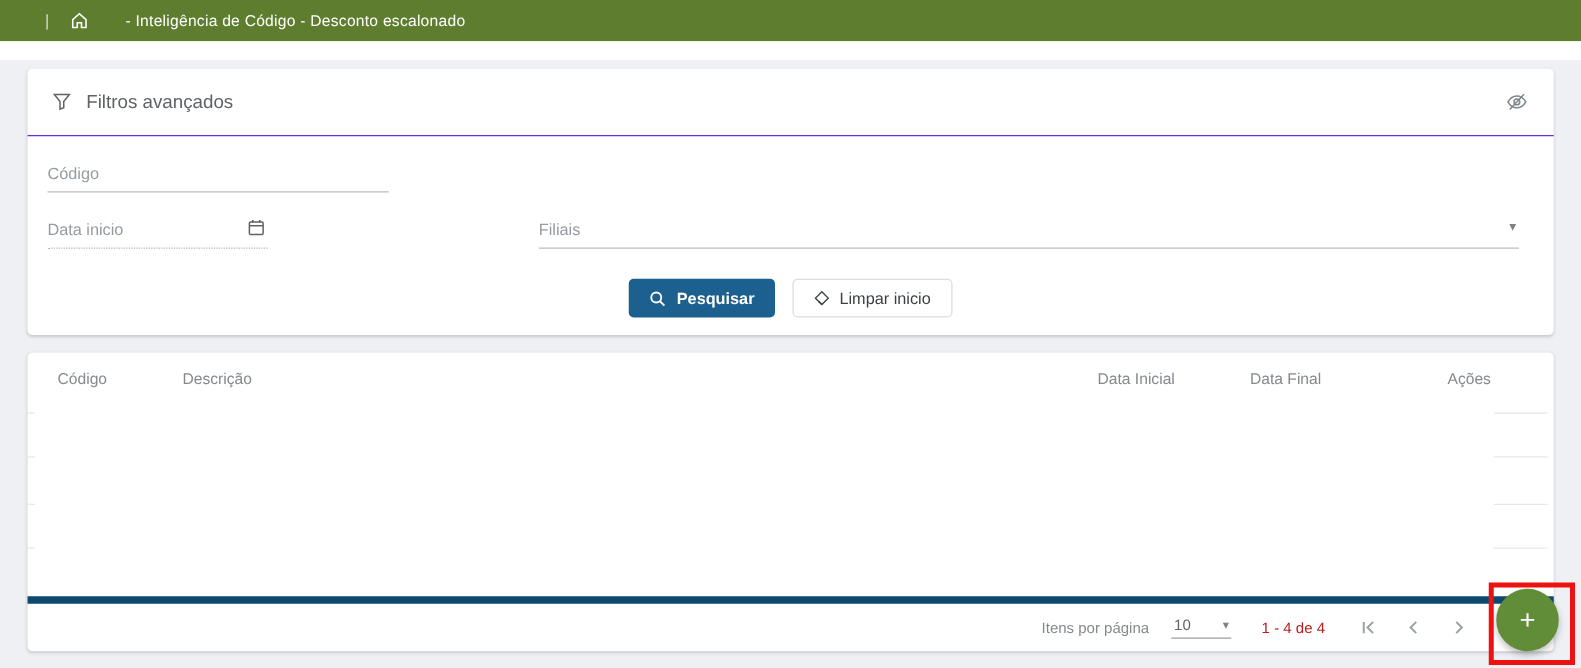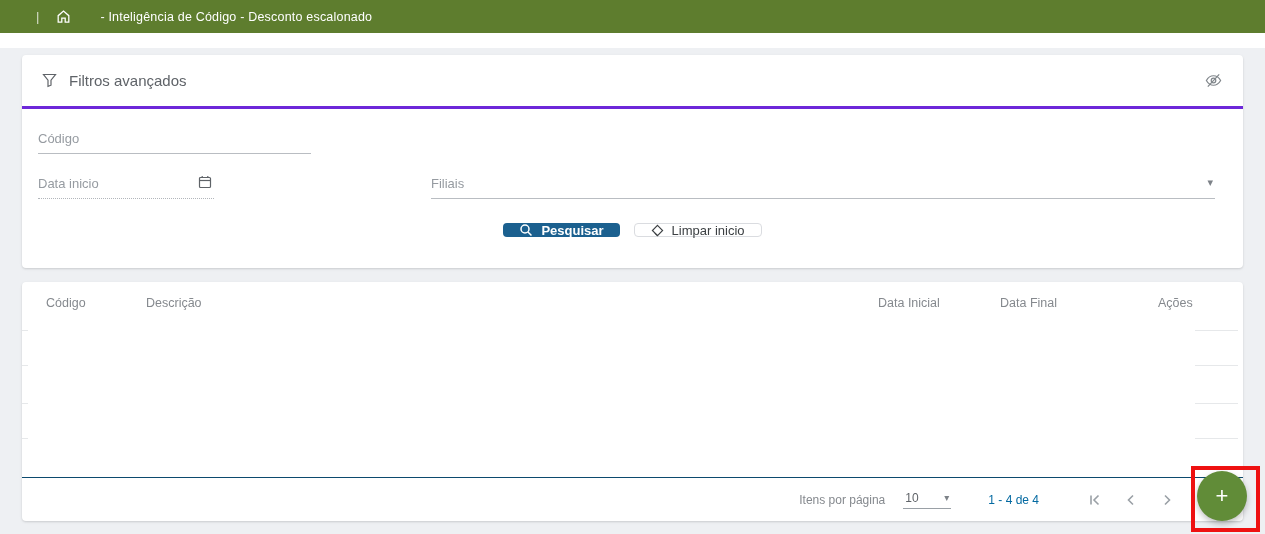--- a/index.html
+++ b/index.html
@@ -21,21 +21,21 @@
   .topbar .title{ margin-left:28px; font-size:12.5px; letter-spacing:.2px; }
   .subbar{ position:absolute; left:0; top:33px; width:1265px; height:15px; background:#fff; }
   
   .card{
     position:absolute; background:#fff; border-radius:4px;
     box-shadow:0 1px 3px rgba(0,0,0,.10), 0 1px 2px rgba(0,0,0,.06);
   }
   .filters-card{ left:22px; top:55px; width:1221px; height:213px; }
   .filters-header{
     height:54px; display:flex; align-items:center; padding:0 20px;
-    border-bottom:3px solid #6d28d9;
+    border-bottom:1px solid #6d28d9;
   }
   .filters-header .ftitle{ margin-left:12px; font-size:15px; color:#5f6368; }
   .filters-header .spacer{ flex:1; }
   .icon-btn{ cursor:pointer; display:flex; align-items:center; }
   
   .fld{ position:absolute; }
   .fld input{
     width:100%; border:none; outline:none; background:transparent;
     font-family:"Liberation Sans", sans-serif; font-size:13px; color:#3c4043;
     padding:4px 0 7px 0; border-bottom:1px solid #b9bdc2;
@@ -43,49 +43,49 @@
   .fld input::placeholder{ color:#969ba1; }
   .fld.dotted input{ border-bottom:1px dotted #b2b6bb; padding-right:24px; }
   .fld .cal{ position:absolute; right:2px; top:3px; cursor:pointer; }
   .fld .caret{
     position:absolute; right:2px; top:5px; font-size:11px; color:#7d8288;
     cursor:pointer; line-height:1;
   }
   
   .btn-row{ position:absolute; left:0; right:0; top:168px; display:flex; justify-content:center; gap:14px; }
   .btn{
-    height:14px; border-radius:4px; font-size:13px; display:inline-flex;
+    height:31px; border-radius:4px; font-size:13px; display:inline-flex;
     align-items:center; gap:8px; padding:0 16px; cursor:pointer;
     font-family:"Liberation Sans", sans-serif; border:none;
   }
   .btn-primary{ background:#1b608f; color:#fff; font-weight:bold; }
   .btn-outline{ background:#fff; color:#3c4043; border:1px solid #dadce0; }
   
   .table-card{ left:22px; top:282px; width:1221px; height:239px; }
   .thead{ position:relative; height:40px; }
   .th{ position:absolute; top:14px; font-size:12.5px; color:#85898e; }
   .th.c1{ left:24px; } .th.c2{ left:124px; } .th.c3{ left:856px; }
   .th.c4{ left:978px; } .th.c5{ left:1136px; }
   .row-divider{ position:absolute; left:0; width:100%; height:1px; }
   .row-divider::before{ content:""; position:absolute; left:0; top:0; width:6px; height:1px; background:#e6e8ea; }
   .row-divider::after{ content:""; position:absolute; left:1173px; top:0; width:43px; height:1px; background:#e6e8ea; }
   
   .tfoot{
     position:absolute; left:0; bottom:0; width:100%; height:44px;
-    border-top:1px solid #0c4a6e; display:flex; align-items:center;
+    border-top:6px solid #0c4a6e; display:flex; align-items:center;
     justify-content:flex-end; padding-right:28px; font-size:12px; color:#85898e;
   }
   .pp-label{ margin-right:18px; }
   .pp-select{
     width:48px; border-bottom:1px solid #9aa0a6; display:flex;
     justify-content:space-between; align-items:center; padding:0 2px 3px 2px;
-    color:#5f6368; cursor:pointer; margin-right:37px;
+    color:#5f6368; cursor:pointer; margin-right:24px;
   }
   .pp-select .caret{ font-size:10px; color:#7d8288; }
-  .range{ margin-right:44px; color:#0369a1; }
+  .range{ margin-right:23px; color:#b91c1c; }
   .pager{ display:flex; align-items:center; gap:12px; }
   .pg-btn{ width:24px; height:24px; display:flex; align-items:center; justify-content:center; cursor:pointer; }
   
   .fab{
     position:absolute; left:1197px; top:471px; width:50px; height:50px;
     border-radius:50%; background:#618c38; color:#fff; display:flex;
     align-items:center; justify-content:center; font-size:22px; cursor:pointer;
     box-shadow:0 3px 6px rgba(0,0,0,.25); z-index:5; border:none;
     font-family:"Liberation Sans", sans-serif;
   }

